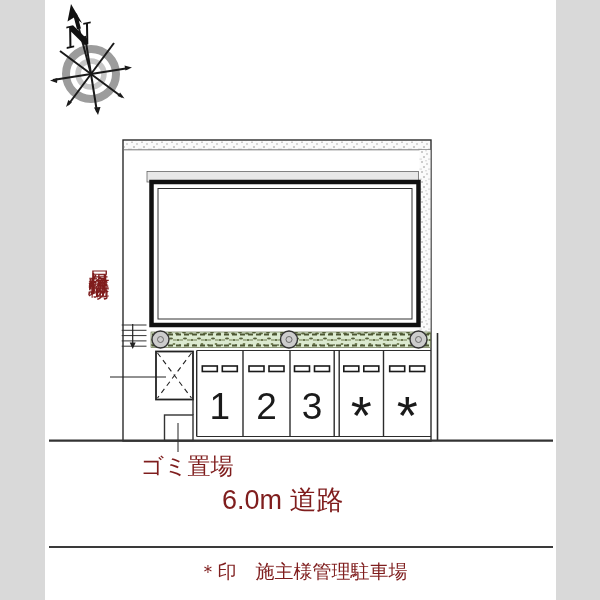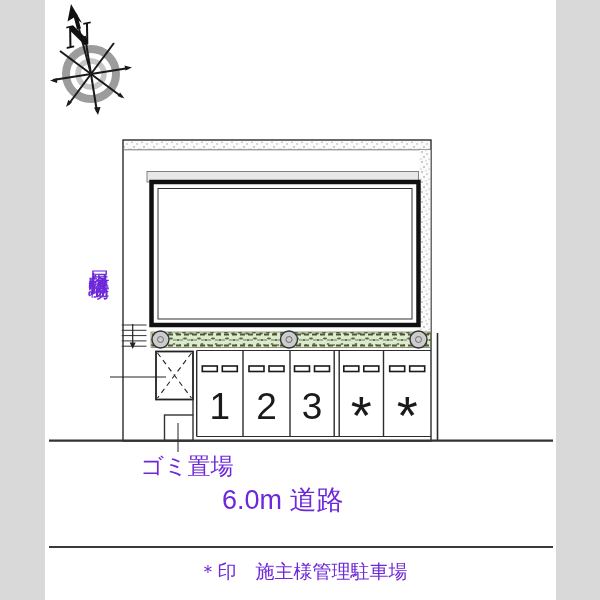--- a/index.html
+++ b/index.html
@@ -2,21 +2,21 @@
 <html><head>
 <meta charset="utf-8">
 <style>
   html,body{margin:0;padding:0;background:#ffffff;}
   .stage{position:relative;width:600px;height:600px;background:#ffffff;overflow:hidden;
          font-family:"Liberation Sans",sans-serif;color:#1a1a1a;}
   .side-band{position:absolute;top:0;width:45px;height:600px;background:#d9d9d9;}
   .side-band.left{left:0;}
   .side-band.right{left:556px;width:44px;}
   svg.plan{position:absolute;left:0;top:0;}
-  .lbl{position:absolute;color:#6d28d9;white-space:nowrap;}
+  .lbl{position:absolute;color:#7f1d1d;white-space:nowrap;}
   .lbl-vert{left:85px;top:253px;width:26px;height:150px;font-size:21px;line-height:24px;
             letter-spacing:2px;writing-mode:vertical-rl;text-orientation:upright;white-space:normal;}
   .lbl-garbage{left:139px;top:451px;width:96px;text-align:center;font-size:23px;}
   .lbl-road{left:222px;top:482px;width:200px;font-size:27px;}
   .lbl-legend{left:148px;top:559px;width:310px;text-align:center;font-size:19px;}
   .digit-label{font-family:"Liberation Sans",sans-serif;font-size:37px;fill:#1a1a1a;}
   .star-label{font-family:"Liberation Sans",sans-serif;font-size:54px;fill:#1a1a1a;}
   .north-label{font-family:"DejaVu Serif",serif;font-size:30px;font-weight:bold;font-style:italic;fill:#111;}
 </style>
 </head>

